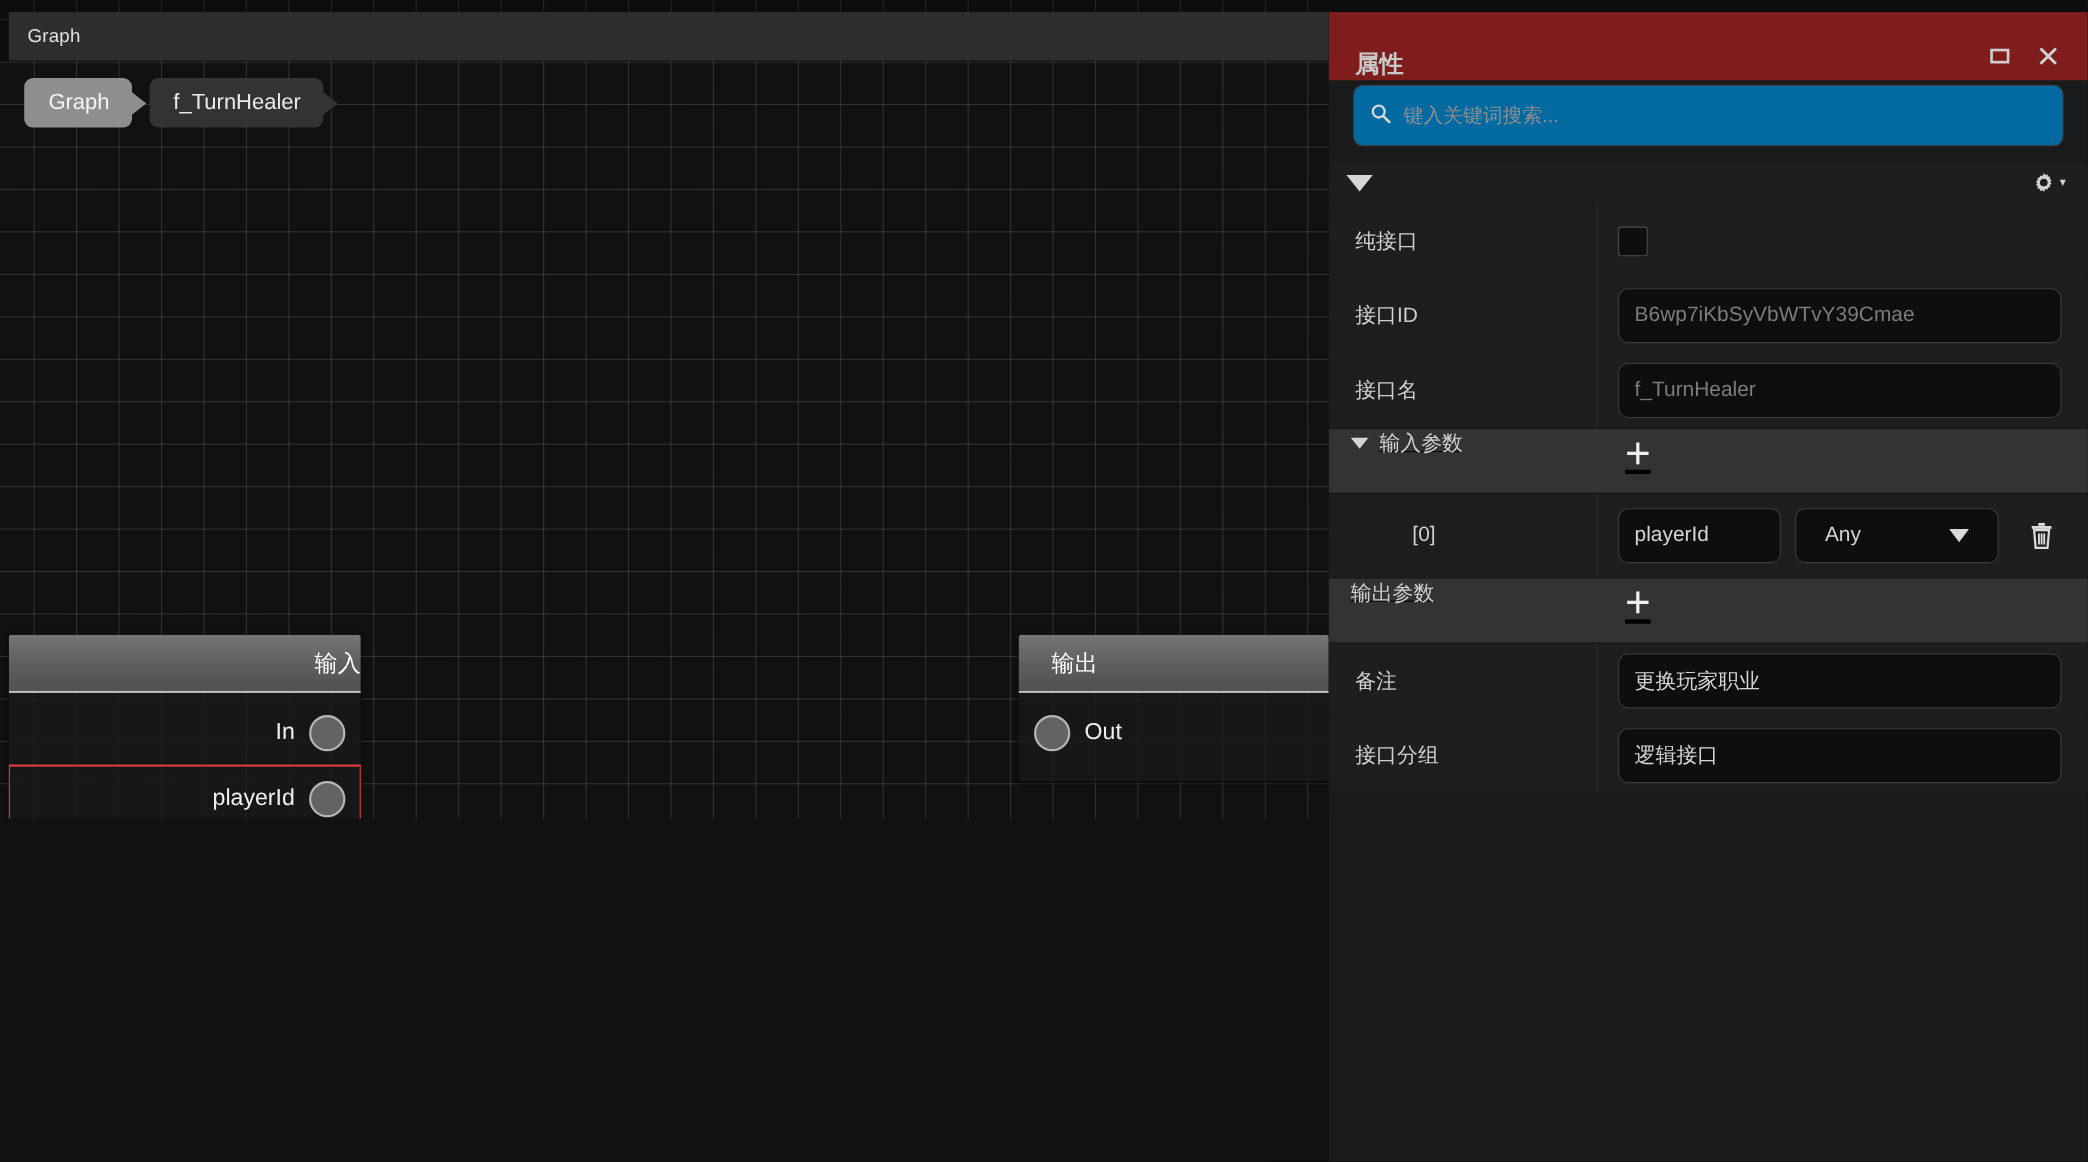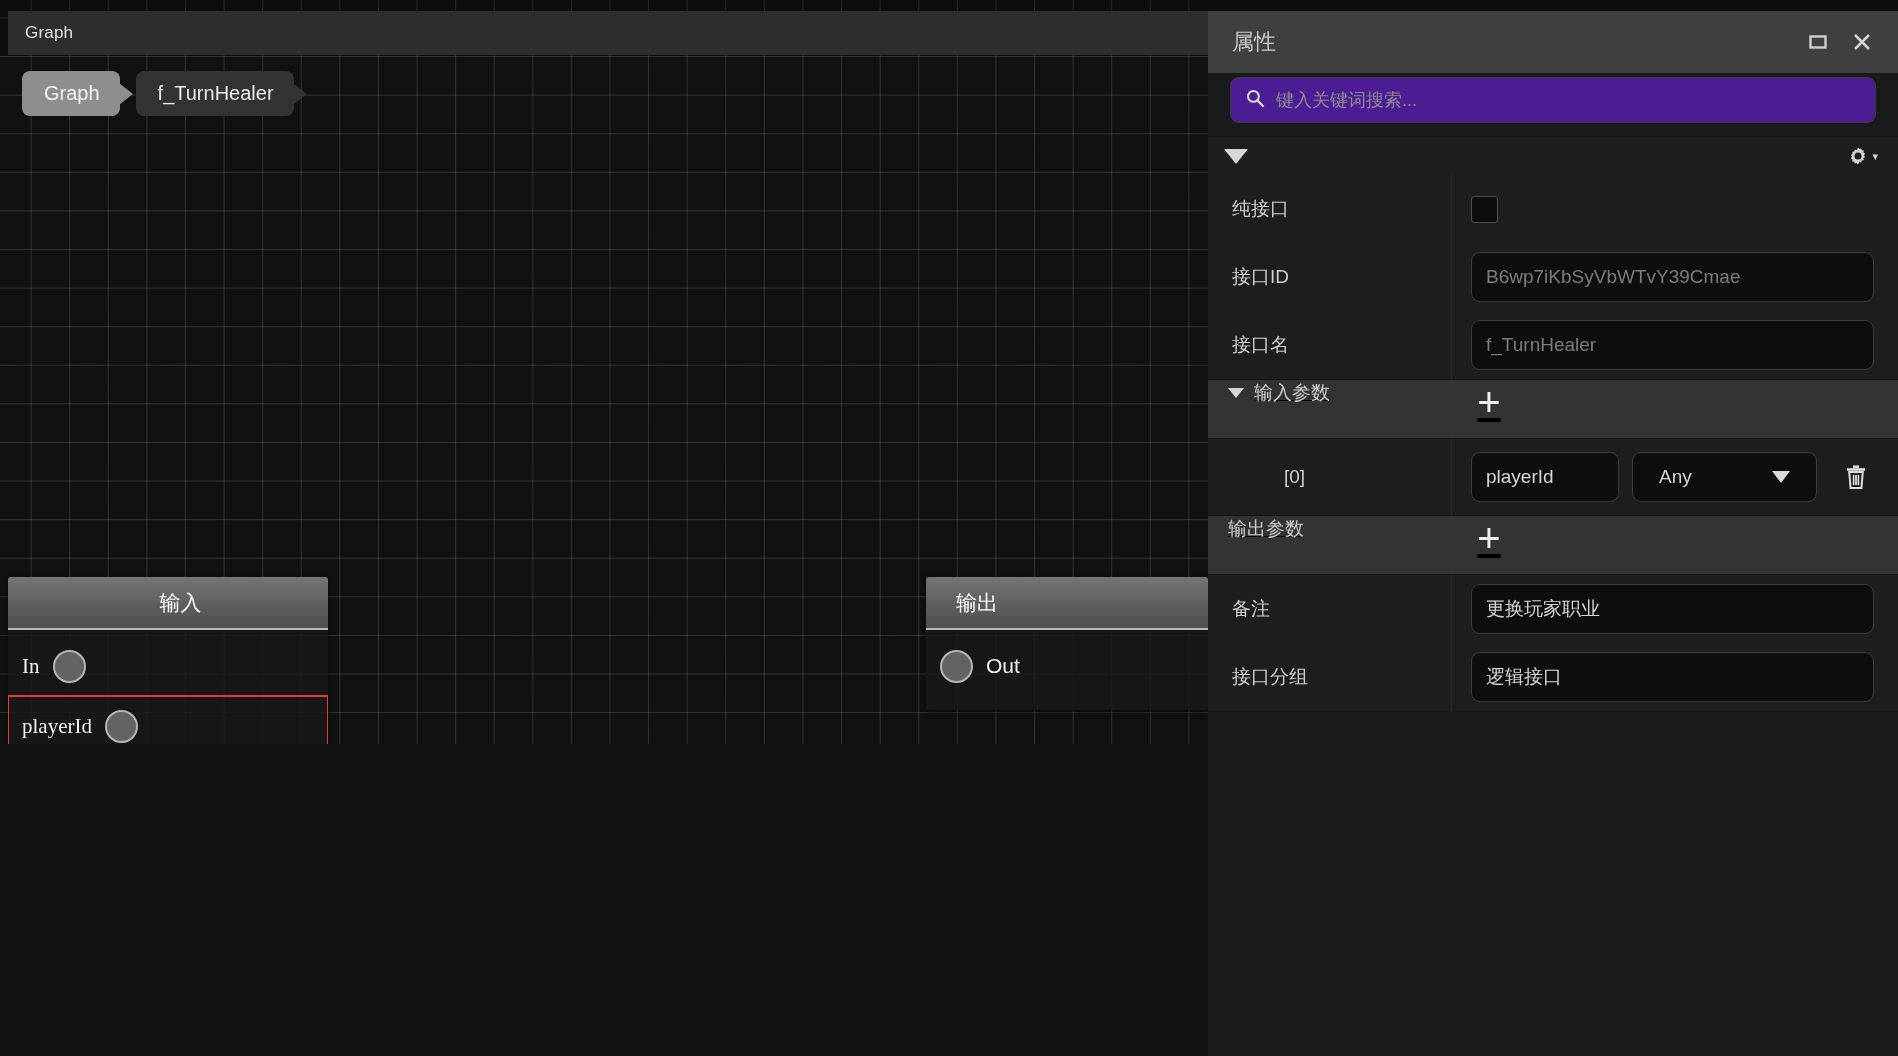--- a/index.html
+++ b/index.html
@@ -115,76 +115,77 @@
   .port-row .port-label {
     color: #f0f0f0; font-size: 21px;
   }
   .port-dot {
     width: 33px; height: 33px;
     border-radius: 50%;
     background: #636363;
     border: 2px solid #b6b6b6;
     flex: 0 0 auto;
   }
-  .port-row.out-side { gap: 13px; font-family: Liberation Serif, serif; }
+  .port-row.out-side { justify-content: flex-end; gap: 13px; }
   .port-row.in-side { justify-content: flex-start; gap: 13px; }
   .port-row.highlight {
     outline: 2px solid #e03a3a;
     outline-offset: -1px;
   }
 
   
   #node-input {
     left: 8px; top: 577px;
     width: 320px;
   }
-  #node-input .node-header { justify-content: center; padding-left: 25px; }
+  #node-input .node-header { justify-content: flex-end; padding-left: 25px; }
 
   
   #node-output {
     left: 926px; top: 577px;
     width: 282px;
   }
   #node-output .node-header { justify-content: center; padding-right: 180px; }
 
   
   #prop-panel {
     position: absolute;
     left: 1208px; top: 0;
     width: 690px; height: 1056px;
     background: #191a1b;
     border-top: 11px solid #0d0d0e;
     border-right: 0;
   }
   #prop-titlebar {
     height: 62px;
-    background: #404040;
-    display: flex; align-items: center;
+    background: #7f1d1d;
+    display: flex; align-items: flex-end;
     padding: 0 14px 0 24px;
+    font-weight: bold;
   }
   #prop-title { color: #c9c9c9; font-size: 22px; flex: 1; }
   .win-btn {
     width: 44px; height: 44px;
     display: flex; align-items: center; justify-content: center;
     color: #cfcfcf;
   }
   .win-btn svg { display: block; }
 
   #type-row {
     height: 46px;
     display: flex; align-items: center;
     padding-left: 24px;
     color: #cbcbcb; font-size: 18px;
   }
   #type-row .tv { color: #d7d7d7; margin-left: 2px; }
 
   #search-wrap { padding: 4px 22px 14px 22px; }
   #search-box {
-    height: 46px;
-    background: #4c1d95;
+    height: 56px;
+    background: #0369a1;
     border: 1px solid #3c3d3e;
     border-radius: 9px;
     display: flex; align-items: center;
     padding: 0 14px;
     gap: 11px;
   }
   #search-box .mag { flex: 0 0 auto; }
   #search-input {
     flex: 1;
     background: transparent;

